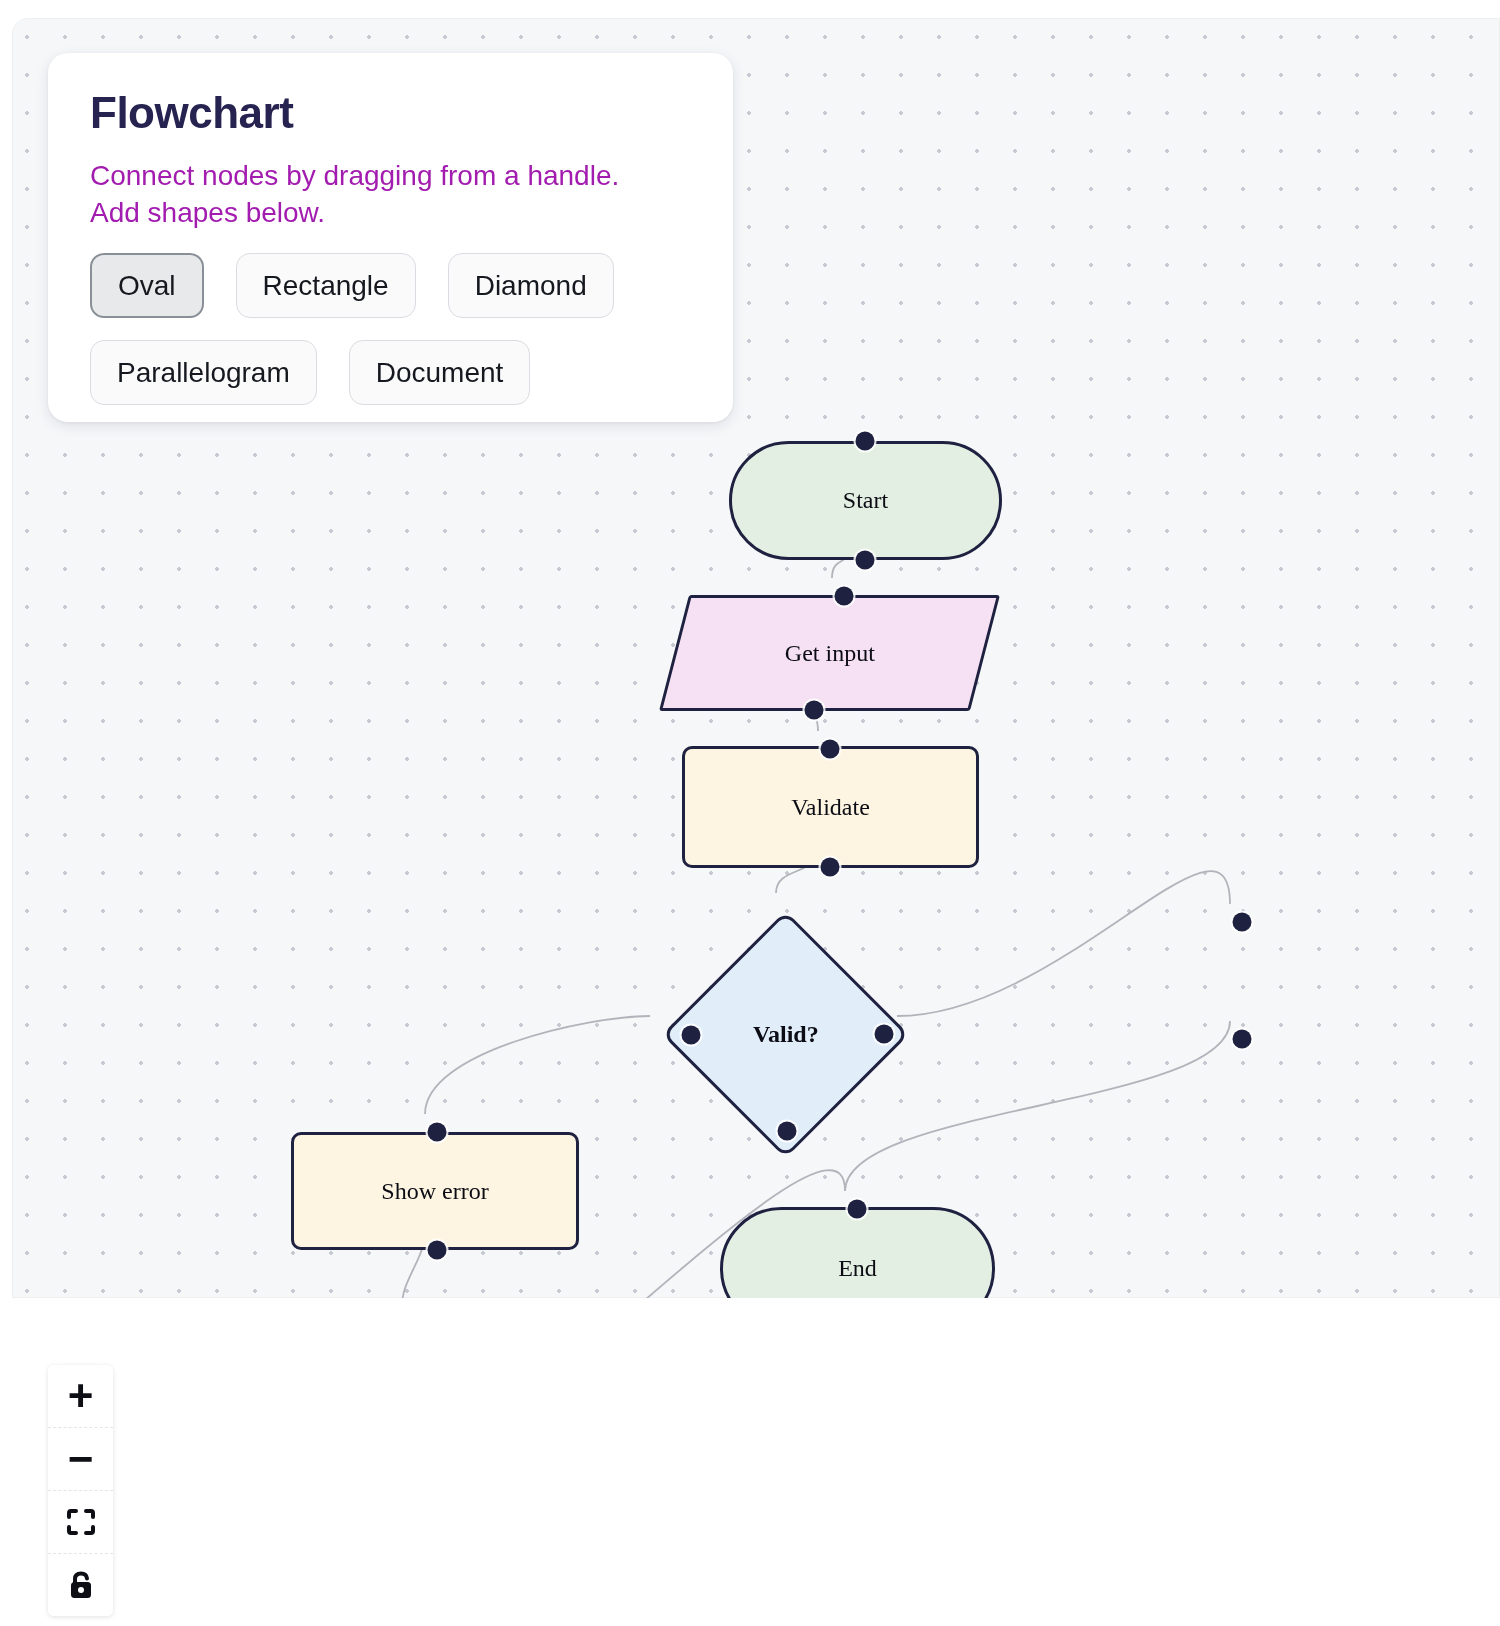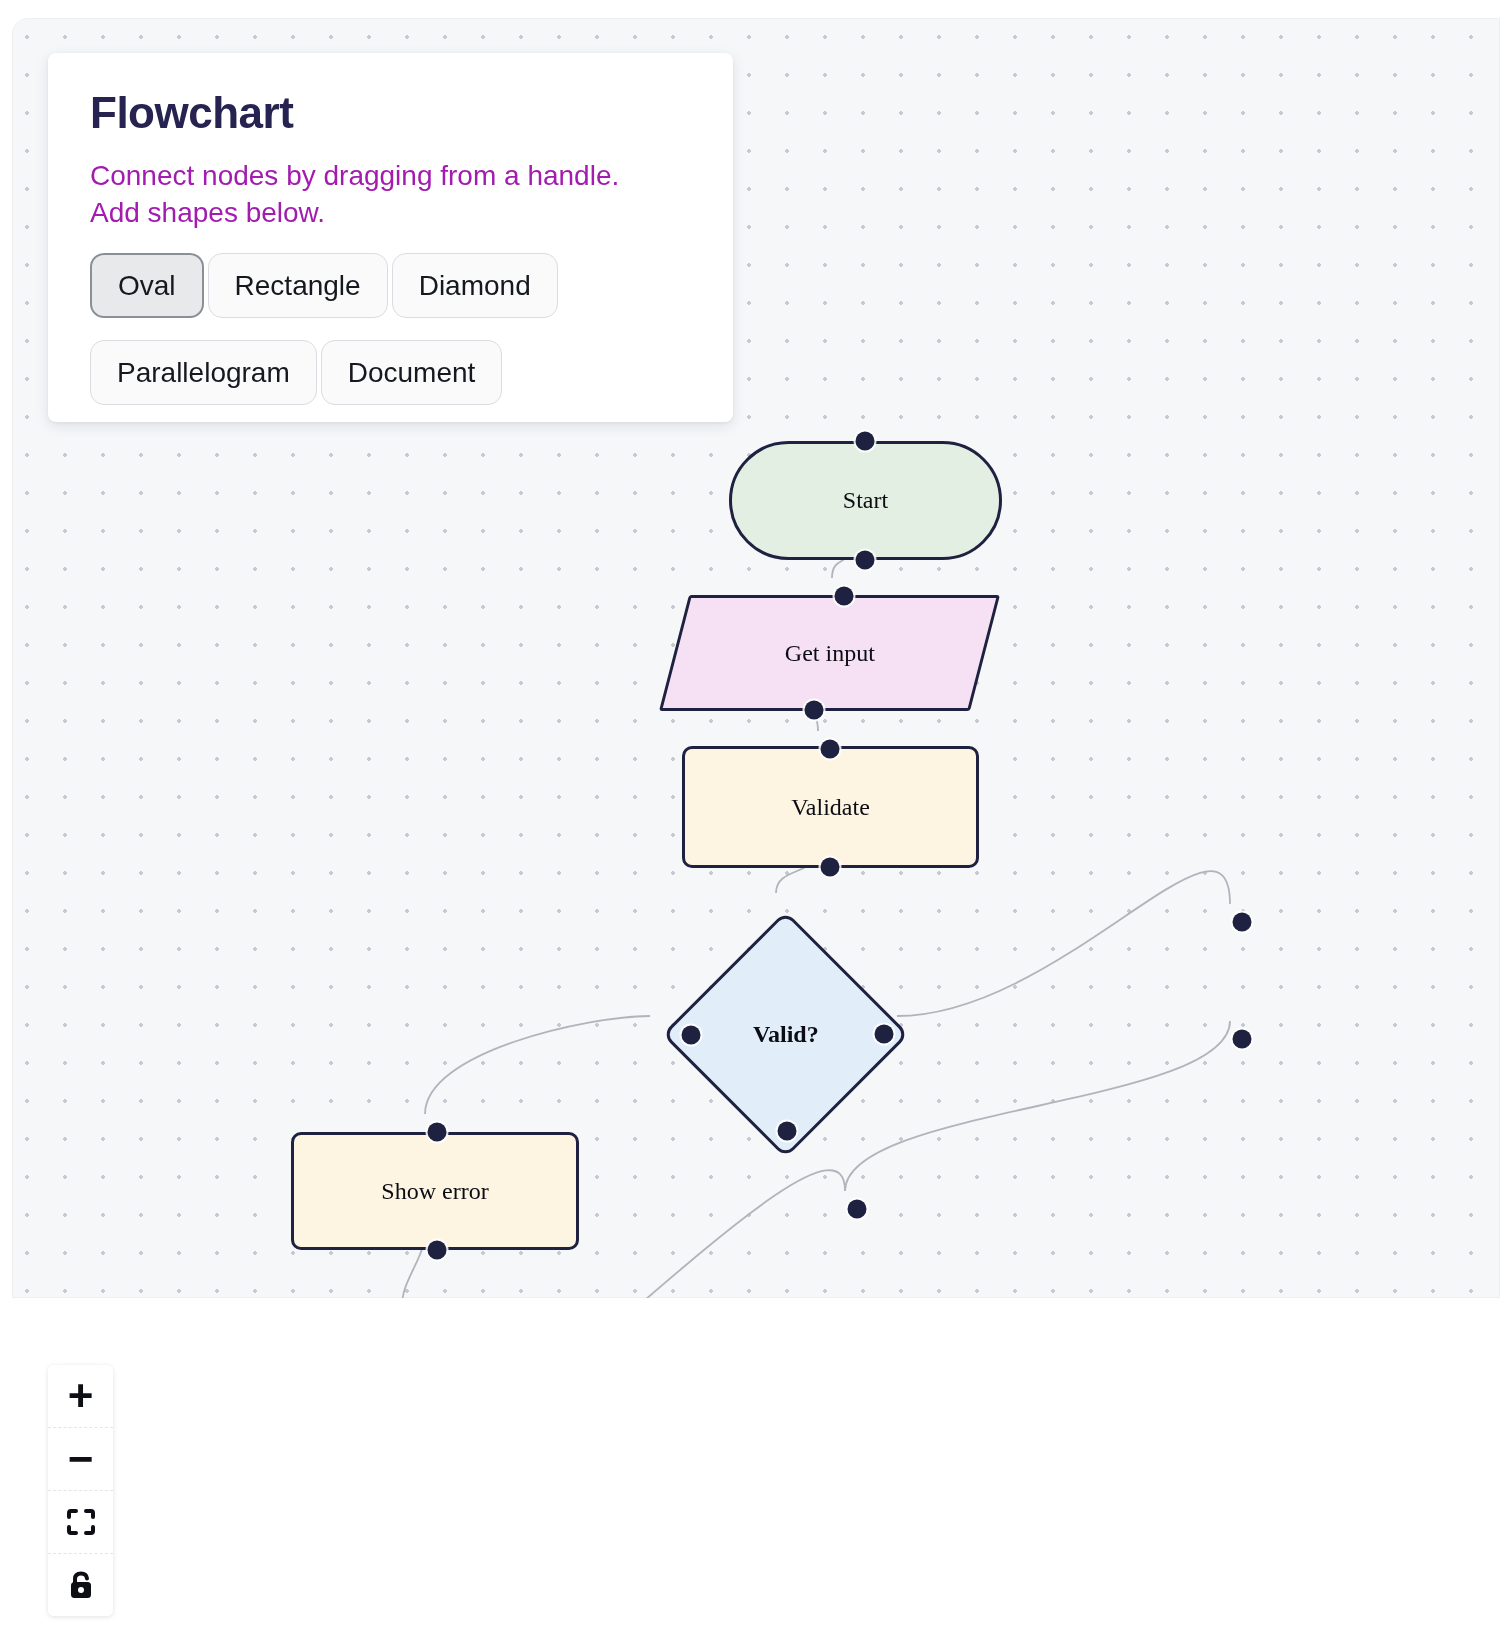--- a/index.html
+++ b/index.html
@@ -48,32 +48,32 @@
   
   .handle{
     position:absolute;width:19px;height:19px;border-radius:50%;
     background:#1f2140;z-index:3;transform:translate(-50%,-50%);
     box-shadow:0 0 0 2px rgba(255,255,255,0.85);
   }
 
   
   .panel{
     position:absolute;left:48px;top:53px;width:685px;height:369px;z-index:10;
-    background:#ffffff;border-radius:8px;box-sizing:border-box;
+    background:#ffffff;border-radius:20px;box-sizing:border-box;
     box-shadow:0 4px 14px rgba(30,30,60,0.10),0 1px 3px rgba(30,30,60,0.06);
     padding:36px 42px 0 42px;
   }
   .panel h1{
     margin:0;font-size:44px;line-height:48px;font-weight:700;
     color:#262350;letter-spacing:-0.5px;
   }
   .panel .subtitle{
     margin-top:20px;font-size:28px;line-height:37px;color:#a21caf;
   }
-  .btn-row{display:flex;gap:4px;margin-top:22px;}
+  .btn-row{display:flex;gap:32px;margin-top:22px;}
   .shape-btn{
     height:65px;padding:0 26px;border-radius:14px;
     border:1.5px solid #d9dce1;background:#fafafb;
     font-family:"Liberation Sans",sans-serif;font-size:28px;color:#15181e;
     display:flex;align-items:center;justify-content:center;cursor:pointer;
   }
   .shape-btn.active{background:#e7e9ea;border:2px solid #8a9097;}
 
   
   .controls{
@@ -121,20 +121,23 @@
 
   <div class="node node-diamond" id="node-valid">
     <span class="lbl">Valid?</span>
   </div>
 
 
   <div class="node node-rect" id="node-show-error">
     <span class="lbl">Show error</span>
   </div>
 
+  <div class="node node-oval" id="node-end">
+    <span class="lbl">End</span>
+  </div>
 
 
   <div class="handle" style="left:853px;top:423px;"></div>
   <div class="handle" style="left:853px;top:542px;"></div>
   <div class="handle" style="left:832px;top:578px;"></div>
   <div class="handle" style="left:802px;top:692px;"></div>
   <div class="handle" style="left:818px;top:731px;"></div>
   <div class="handle" style="left:818px;top:849px;"></div>
   <div class="handle" style="left:679px;top:1017px;"></div>
   <div class="handle" style="left:872px;top:1016px;"></div>

